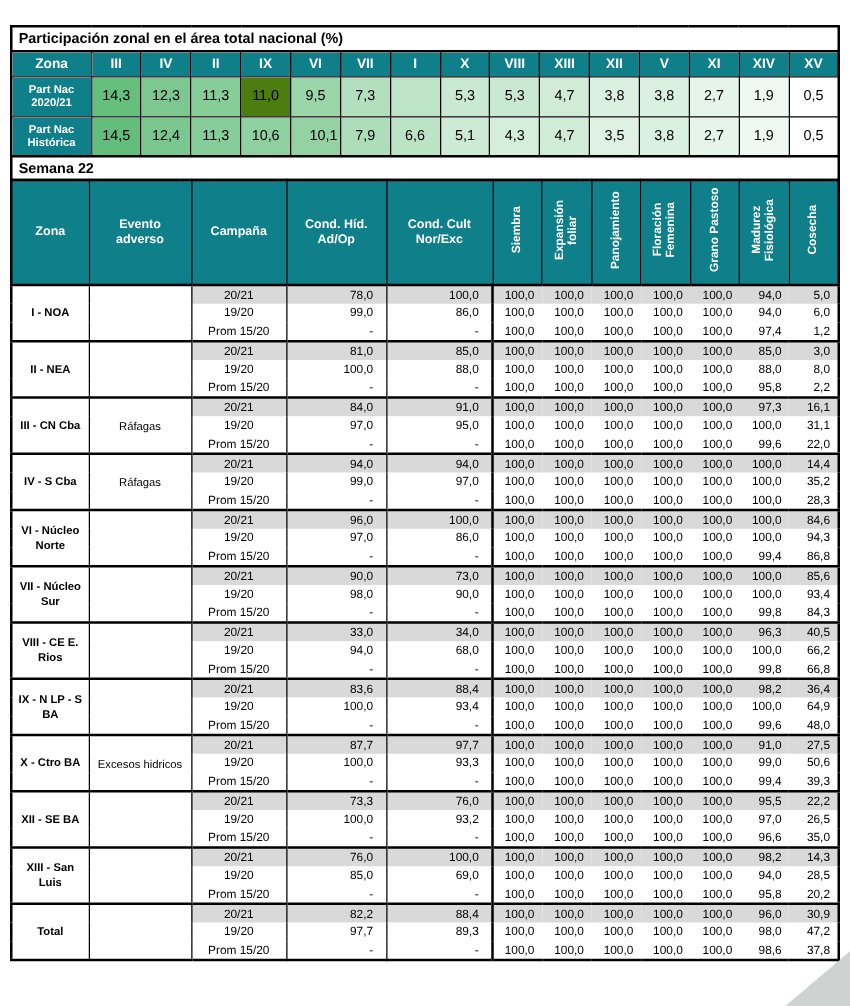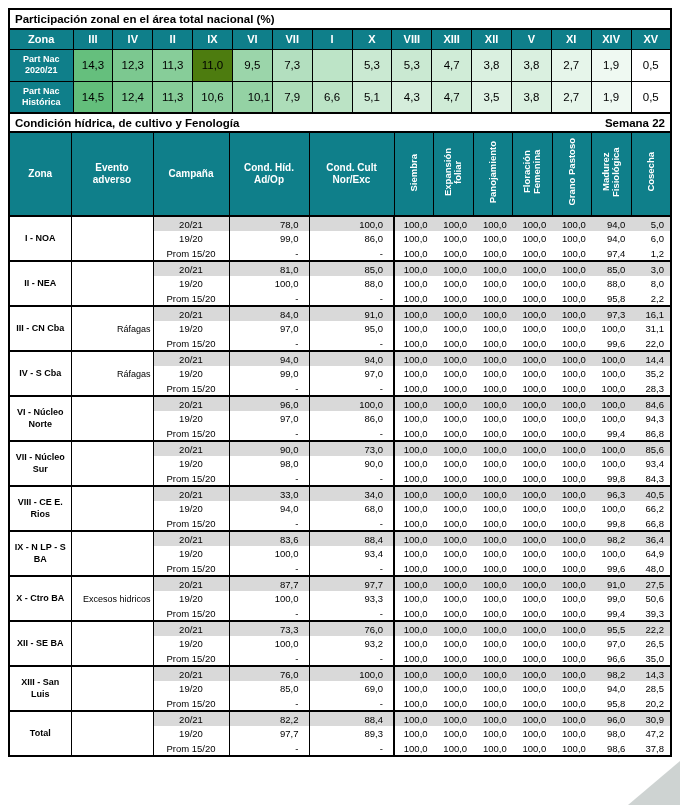--- a/index.html
+++ b/index.html
@@ -3,21 +3,21 @@
 <meta charset="utf-8">
 <style>
   * { box-sizing: border-box; margin: 0; padding: 0; }
   html, body { width: 680px; height: 805px; overflow: hidden; }
   body {
     font-family: "Liberation Sans", sans-serif;
     background: #fff;
     position: relative;
     color: #000;
   }
-  .wrap { position: absolute; left: 8px; top: 8px; width: 664px; }
+  .wrap { position: absolute; left: 8px; top: 20px; width: 664px; }
 
   
   table { border-collapse: collapse; table-layout: fixed; }
   #top-table { width: 664px; border: 2px solid #000; }
   #top-table td, #top-table th { border: 1px solid #000; overflow: hidden; }
   #top-table .title-cell {
     border: 2px solid #000;
     font-weight: bold; font-size: 11.5px; text-align: left;
     padding: 2px 5px; height: 20px; background: #fff;
   }
@@ -56,21 +56,21 @@
   #main-table td {
     font-size: 9.5px; height: 15px; padding: 0 2px;
     vertical-align: middle; border: none;
   }
   #main-table tr.row-first td { border-top: 2px solid #000; }
   #main-table td.c-zone {
     font-weight: bold; text-align: center; font-size: 9px; line-height: 1.25;
     border-right: 1.5px solid #000; border-top: 2px solid #000; border-bottom: 2px solid #000;
   }
   #main-table td.c-evento {
-    text-align: right; font-size: 9px;
+    text-align: center; font-size: 9px;
     border-right: 1.5px solid #000; border-top: 2px solid #000; border-bottom: 2px solid #000;
   }
   #main-table td.c-camp { text-align: center; border-right: 1px solid #000; }
   #main-table td.c-hid  { text-align: right; padding-right: 10px; border-right: 1px solid #000; margin-left: 27px; }
   #main-table td.c-cult { text-align: right; padding-right: 10px; border-right: 2px solid #000; }
   #main-table td.c-fen  { text-align: right; padding-right: 6px; }
   #main-table td.shade  { background: var(--shade, #D9D9D9); }
 
   
   .corner {
@@ -147,21 +147,20 @@
           <td class="val" style="background: rgb(222, 241, 227);">3,5</td>
           <td class="val" style="background: rgb(218, 240, 224);">3,8</td>
           <td class="val" style="background: rgb(230, 245, 234);">2,7</td>
           <td class="val" style="background: rgb(239, 249, 242);">1,9</td>
           <td class="val" style="background: rgb(255, 255, 255);">0,5</td>
         </tr>
       </tbody>
   </table>
 
   <div class="section-bar">
-    <span>Condición hídrica, de cultivo y Fenología</span>
     <span>Semana 22</span>
   </div>
 
   <table id="main-table">
     <colgroup>
       <col style="width:62px">
         <col style="width:82px">
         <col style="width:76px">
       <col style="width:80px">
         <col style="width:85px">

